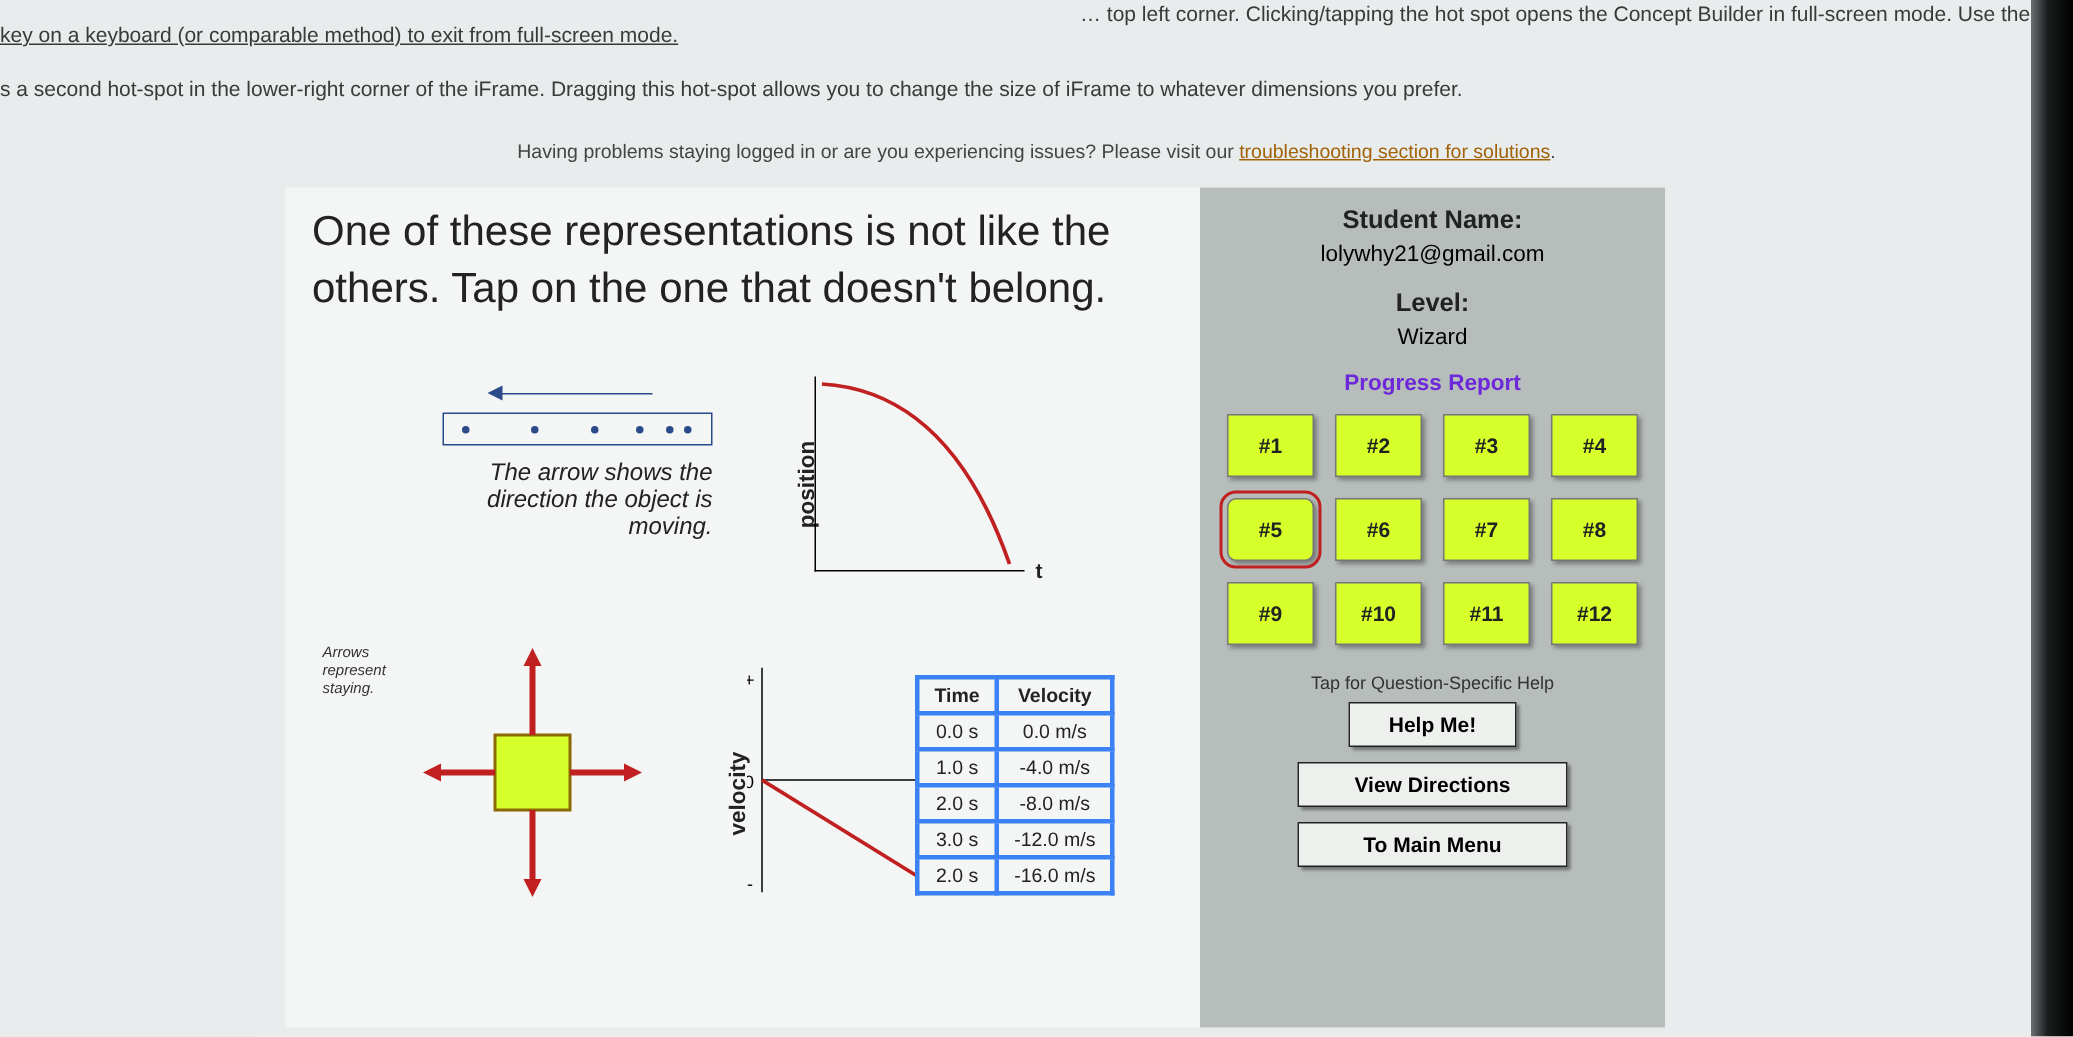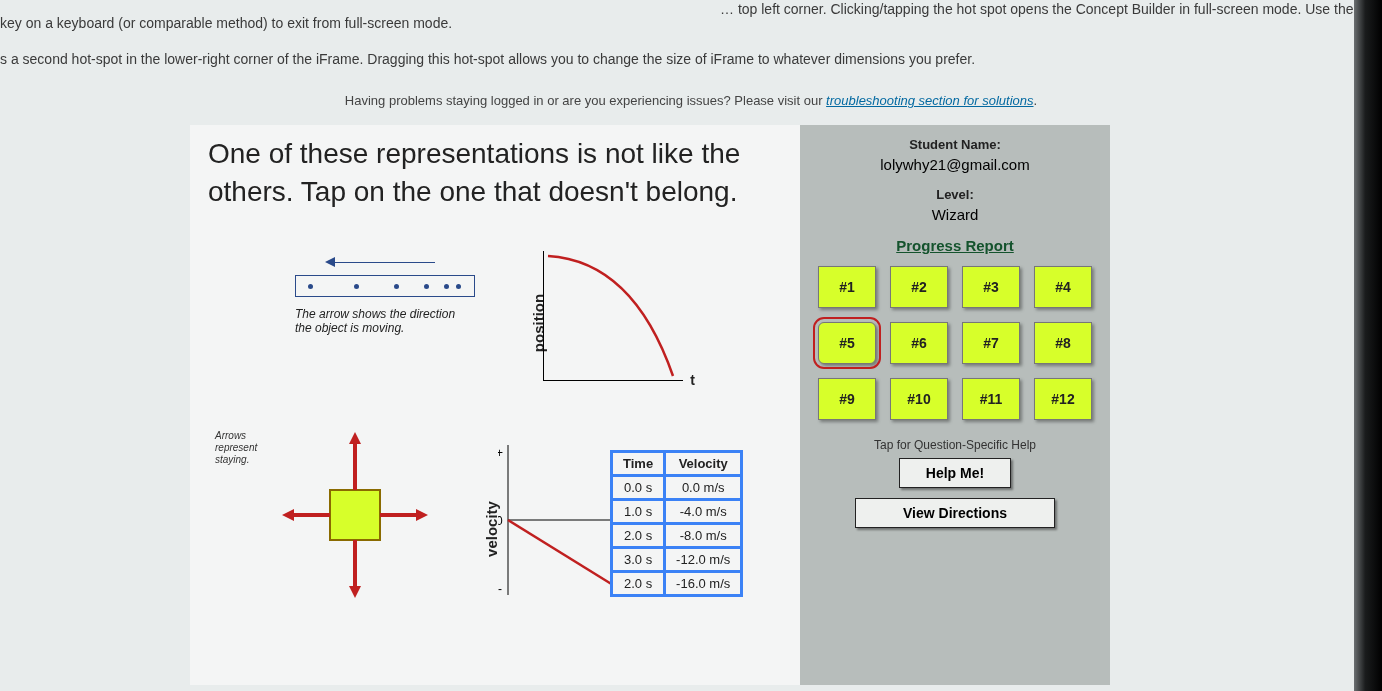--- a/index.html
+++ b/index.html
@@ -17,31 +17,31 @@
     background: #e8ecec;
   }
   .top-text {
     position: absolute;
     left: 0; top: 0;
     font-size: 14px;
     color: #3a3a3a;
     line-height: 1.4;
   }
   .top-text .line1 { position:absolute; top:0; left:720px; white-space:nowrap;}
-  .top-text .line2 { position:absolute; top:14px; left:0px; white-space:nowrap;}
+  .top-text .line2 { position:absolute; top:14px; left:0px; white-space:nowrap;text-decoration:underline;}
   .top-text .line3 { position:absolute; top:50px; left:0px; white-space:nowrap;}
   .trouble-row {
     position: absolute;
     top: 93px;
     left: 0; right: 0;
     text-align: center;
     font-size: 13px;
     color: #444;
   }
-  .trouble-row a { color: #0369a1; text-decoration: underline; font-style: italic; }
+  .trouble-row a { color: #a16207; text-decoration: underline; }
 
   .content {
     position: absolute;
     top: 125px;
     left: 190px;
     width: 920px;
     height: 560px;
     background: #f4f5f5;
   }
   .question-area {
@@ -83,22 +83,22 @@
     width: 180px;
     position: relative;
     background:#f4f5f5;
   }
   .dot-strip span {
     position:absolute; top:8px; width:5px; height:5px; border-radius:50%;
     background:#2a4a8a;
   }
   .dot-caption {
     font-style: italic;
-    font-size: 12px;
-    text-align:left;
+    font-size: 16px;
+    text-align:right;
     margin-top: 10px;
     color:#222;
     width: 180px;
   }
 
   
   .rep-pos { left: 325px; top: 118px; width: 180px; height: 160px; }
   .axis-label-v {
     position:absolute; left:-6px; top:50%;
     transform: translateY(-50%) rotate(-90deg);
@@ -147,23 +147,23 @@
 
   
   .sidebar {
     position:absolute;
     left: 610px; top:0;
     width: 310px; height: 560px;
     background: #b7bdbb;
     padding: 12px 14px;
     text-align:center;
   }
-  .sb-label { font-size:13px; font-weight:bold; color:#222; }
+  .sb-label { font-size:17px; font-weight:bold; color:#222; }
   .sb-value { font-size:15px; color:#000; margin:4px 0 14px; }
-  .progress-title { color:#14532d; font-weight:bold; font-size:15px; margin:10px 0 12px;text-decoration:underline; }
+  .progress-title { color:#6d28d9; font-weight:bold; font-size:15px; margin:10px 0 12px; }
   .q-grid {
     display:grid;
     grid-template-columns: repeat(4, 58px);
     grid-auto-rows: 42px;
     gap: 14px 14px;
     justify-content:center;
     margin-bottom: 18px;
   }
   .q-cell {
     background:#d7ff2a;
@@ -175,21 +175,21 @@
     cursor:pointer;
   }
   .q-cell.current {
     outline: 2px solid #c02020;
     outline-offset: 3px;
     border-radius: 6px;
   }
   .help-caption { font-size:12px; color:#333; margin-bottom:6px; }
   .sb-btn {
     display:block;
-    width: 200px;
+    width: 180px;
     margin: 0 auto 10px;
     padding: 6px 4px;
     background:#eef0ee;
     border:1px solid #222;
     box-shadow: 2px 2px 2px rgba(0,0,0,.4);
     font-weight:bold;
     font-size:14px;
     cursor:pointer;
   }
   .sb-btn.small { width:112px; }
@@ -321,17 +321,18 @@
         <div class="q-cell">#7</div>
         <div class="q-cell">#8</div>
         <div class="q-cell">#9</div>
         <div class="q-cell">#10</div>
         <div class="q-cell">#11</div>
         <div class="q-cell">#12</div>
       </div>
     <div class="help-caption">Tap for Question-Specific Help</div>
     <button class="sb-btn small">Help Me!</button>
     <button class="sb-btn">View Directions</button>
+    <button class="sb-btn">To Main Menu</button>
   </div>
 
 </div>
 
 <div class="bezel"></div>
 
 </body></html>

